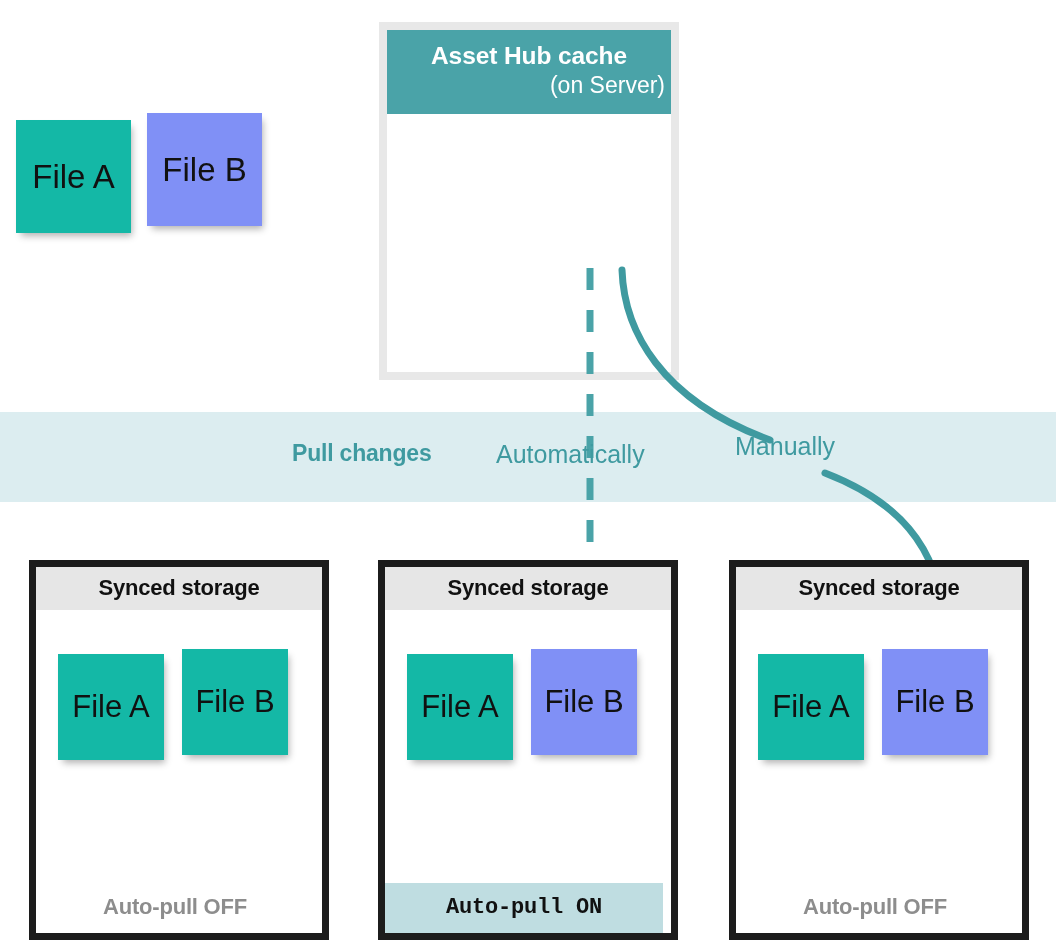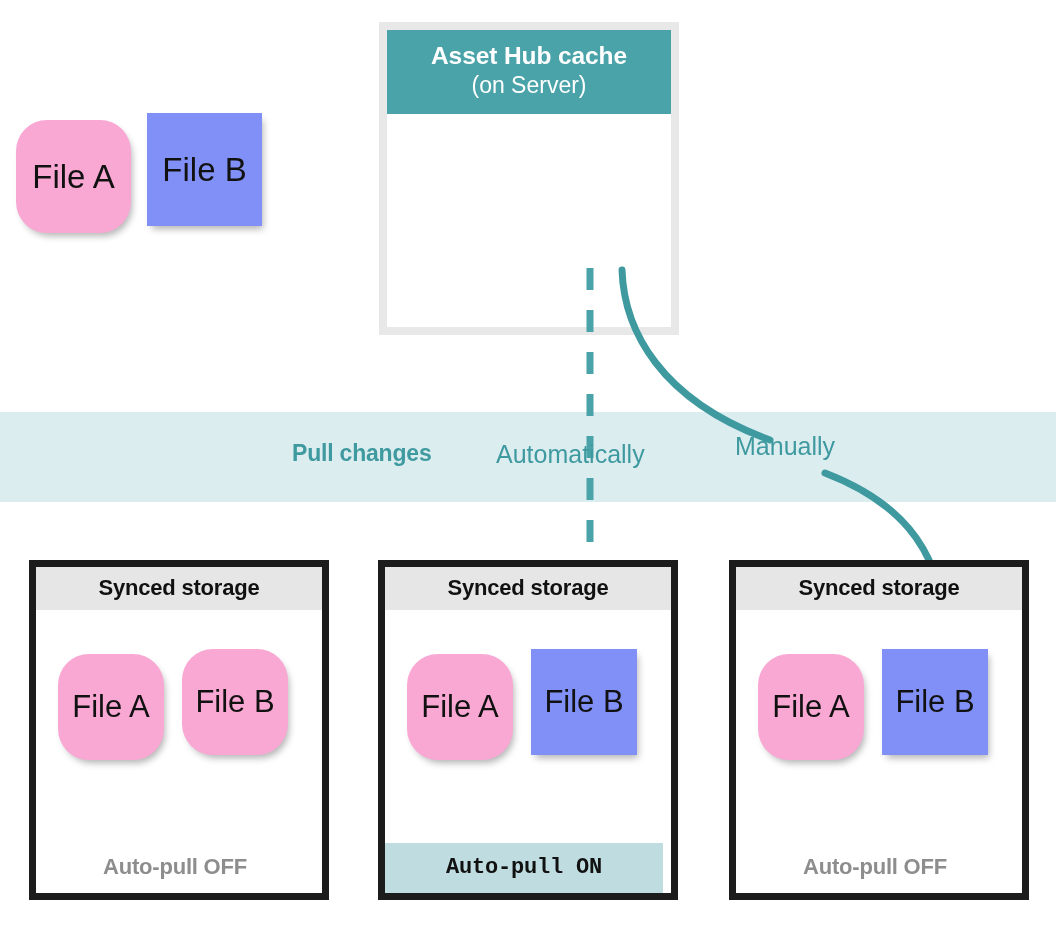--- a/index.html
+++ b/index.html
@@ -19,61 +19,62 @@
     height: 946px;
     background: #ffffff;
   }
 
   
   .cache-box {
     position: absolute;
     left: 379px;
     top: 22px;
     width: 300px;
-    height: 313px;
+    height: 358px;
     background: #ffffff;
     border: 8px solid #e8e8e8;
     box-sizing: border-box;
   }
   .cache-header {
     background: #4aa3a8;
     color: #ffffff;
     text-align: center;
     padding: 10px 6px 14px 6px;
   }
   .cache-title {
     font-size: 24.5px;
     font-weight: bold;
     line-height: 1.28;
     letter-spacing: -0.1px;
   }
   .cache-sub {
     font-size: 23px;
     font-weight: normal;
     line-height: 1.25;
+    text-align: right;
   }
   .cache-notes {
     position: absolute;
     left: 16px;
     top: 120px;
     width: 252px;
     height: 120px;
   }
 
   
   .note {
     position: absolute;
     display: flex;
     align-items: center;
     justify-content: center;
     color: #111111;
     font-weight: normal;
     box-shadow: 3px 5px 7px -2px rgba(0,0,0,0.30);
   }
-  .note.yellow { background: #f9a8d4; border-radius: 31px; }
+  .note.yellow { background: #14b8a6; }
   .note.blue   { background: #8090f6; }
 
   .cache-notes .note {
     width: 115px;
     height: 113px;
     font-size: 33px;
   }
   .cache-notes .note.n1 { left: 0px;   top: 0px; }
   .cache-notes .note.n2 { left: 131px; top: -7px; }
 
@@ -104,21 +105,21 @@
     text-align: right;
   }
   .band-label.auto   { left: 496px; top: 440px; }
   .band-label.manual { left: 735px; top: 432px; }
 
   
   .store {
     position: absolute;
     top: 560px;
     width: 300px;
-    height: 340px;
+    height: 380px;
     background: #ffffff;
     border: 7px solid #1c1c1c;
     box-sizing: border-box;
   }
   .store.s1 { left: 29px;  }
   .store.s2 { left: 378px; }
   .store.s3 { left: 729px; }
 
   .store-header {
     background: #e6e6e6;

